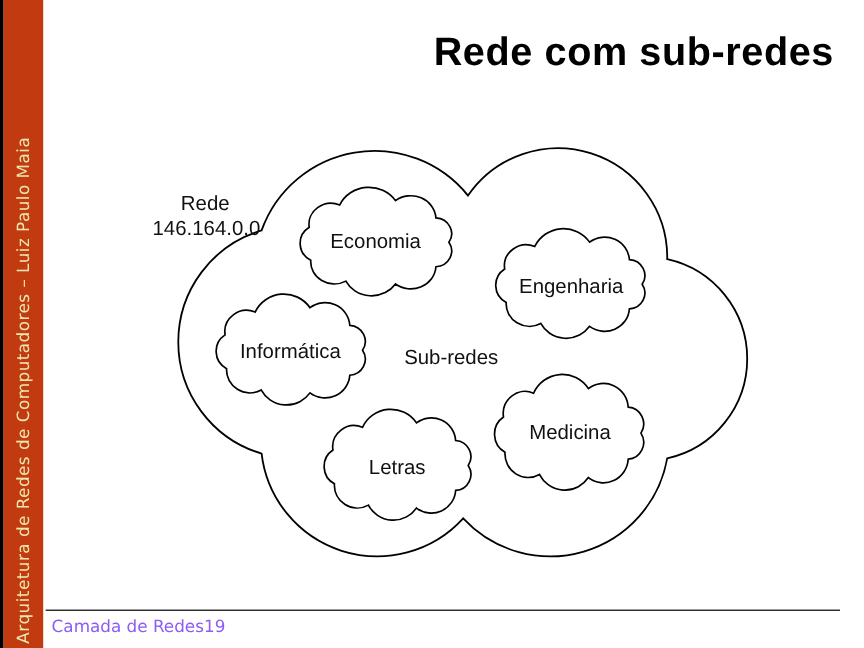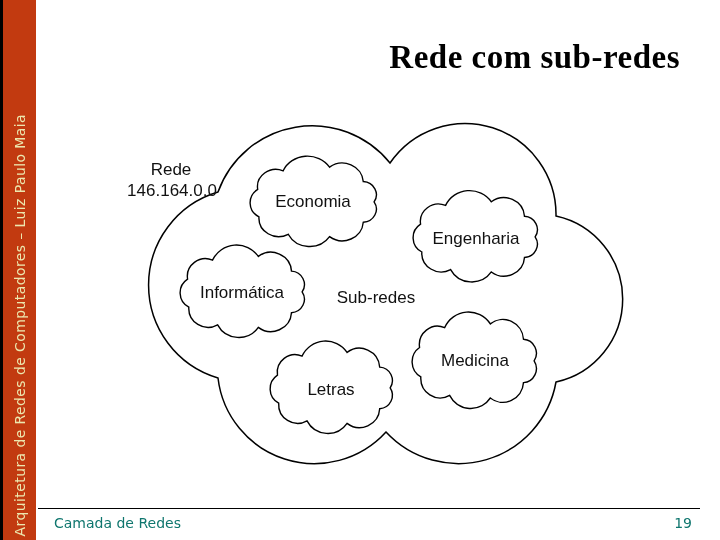--- a/index.html
+++ b/index.html
@@ -26,22 +26,22 @@
     writing-mode: vertical-rl;
     transform: rotate(180deg);
     white-space: nowrap;
     margin-bottom: 4px;
     font-family: "DejaVu Sans", sans-serif;
     font-size: 14px;
     letter-spacing: 0.4px;
     color: var(--color-sidebar-text, #ece7ae);
   }
   .title {
-    position: absolute; top: 24px; right: 25px; margin: 15px;
-    font-family: Liberation Serif, serif;
+    position: absolute; top: 24px; right: 25px; margin: 0;
+    font-family: Liberation Sans, sans-serif;
     font-weight: bold;
     font-size: 33px;
     letter-spacing: 0.5px;
     color: var(--color-title-text, #000000);
     white-space: nowrap;
   }
   .diagram { position: absolute; left: 0; top: 0; width: 720px; height: 540px; }
   .cloud-outline {
     fill: #ffffff;
     stroke: var(--color-diagram-stroke, #000000);
@@ -56,25 +56,25 @@
     font-family: "Liberation Sans", sans-serif;
     font-size: 17px;
     fill: #111111;
     text-anchor: middle;
   }
   .footer-line {
     position: absolute; left: 38px; right: 20px; top: 508px;
     border-top: 1px solid #000000;
   }
   .footer {
-    position: absolute; left: 54px; right: 28px; top: 515px;
-    display: flex; justify-content: space-between;
+    position: absolute; left: 43px; right: 28px; top: 515px;
+    display: flex; justify-content: flex-start;
     font-family: "DejaVu Sans", sans-serif;
     font-size: 14px;
-    color: #0f766e;
+    color: #8b5cf6;
   }
 </style>
 </head>
 <body>
 
 <div class="slide">
 
   <div class="sidebar-edge"></div>
 
   <div class="sidebar">

